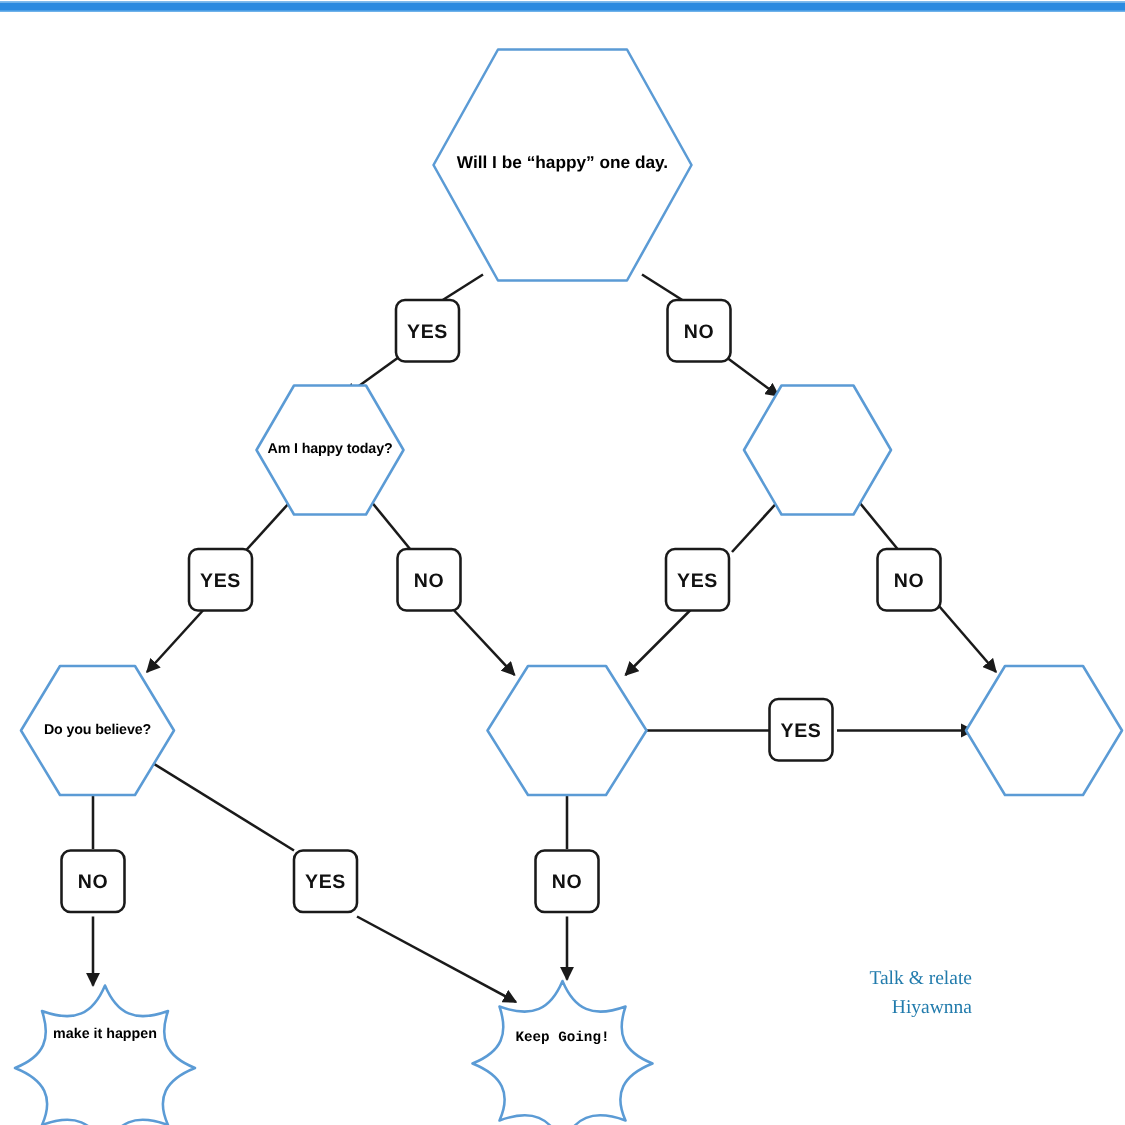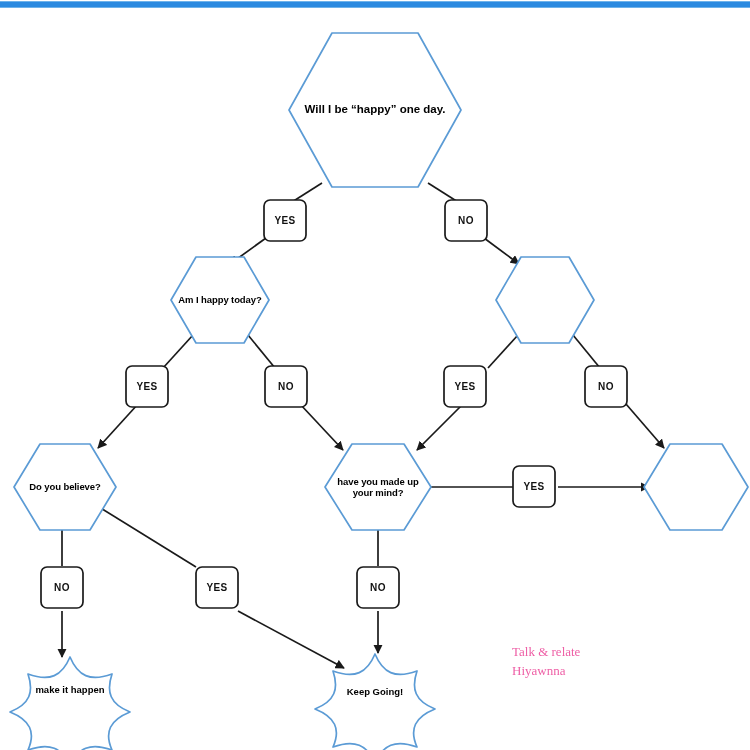--- a/index.html
+++ b/index.html
@@ -56,39 +56,39 @@
   }
   .hex-label.root {
     font-size: 11.5px;
     letter-spacing: 0px;
   }
   .star-label {
     font-size: 9.5px;
   }
   .edge-label {
     position: absolute;
-    font-size: 10px;
+    font-size: 13px;
     font-weight: bold;
     color: #111111;
     letter-spacing: 0.4px;
     display: flex;
     align-items: center;
     justify-content: center;
     pointer-events: none;
   }
   #watermark {
     position: absolute;
-    left: 512px;
+    left: 528px;
     top: 643px;
     width: 120px;
-    text-align: left;
+    text-align: right;
     font-family: "Liberation Serif", serif;
     font-size: 13px;
     line-height: 1.45;
-    color: #ec4899;
+    color: #0369a1;
     opacity: 0.88;
   }
   #watermark .wm-line2 { display: block; }
 </style>
 </head>
 <body>
 
 <div id="page">
 
   <div id="topbar"></div>
@@ -185,26 +185,25 @@
     </g>
   </svg>
 
   <div class="node-label hex-label root" style="left:295px; top:86px; width:160px; height:48px;">Will I be “happy” one day.</div>
 
   <div class="node-label hex-label" style="left:172px; top:281px; width:96px; height:38px;">Am I happy today?</div>
 
 
   <div class="node-label hex-label" style="left:18px; top:468px; width:94px; height:38px;">Do you believe?</div>
 
-  <div class="node-label hex-label" style="left:331px; top:462px; width:94px; height:50px;">have you made up your mind?</div>
 
 
   <div class="node-label star-label" style="left:26px; top:672px; width:88px; height:36px;">make it happen</div>
 
-  <div class="node-label star-label" style="left:331px; top:678px; width:88px; height:28px;">Keep Going!</div>
+  <div class="node-label star-label" style="left:331px; top:678px; width:88px; height:28px;font-family:Liberation Mono, monospace;">Keep Going!</div>
 
   <div class="edge-label" style="left:264px; top:200px; width:42px; height:41px;">YES</div>
   <div class="edge-label" style="left:445px; top:200px; width:42px; height:41px;">NO</div>
 
   <div class="edge-label" style="left:126px; top:366px; width:42px; height:41px;">YES</div>
   <div class="edge-label" style="left:265px; top:366px; width:42px; height:41px;">NO</div>
   <div class="edge-label" style="left:444px; top:366px; width:42px; height:41px;">YES</div>
   <div class="edge-label" style="left:585px; top:366px; width:42px; height:41px;">NO</div>
 
   <div class="edge-label" style="left:41px; top:567px; width:42px; height:41px;">NO</div>

